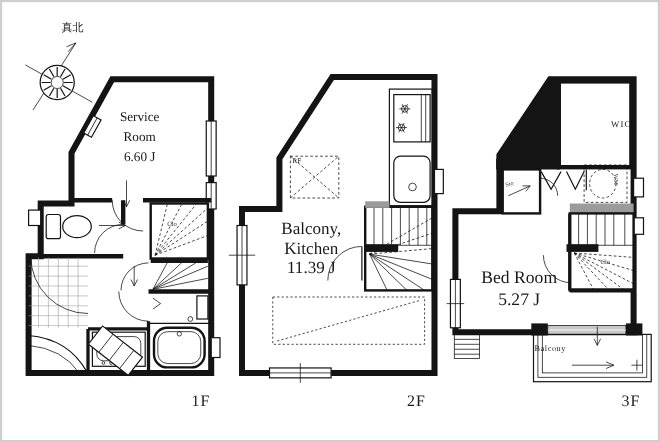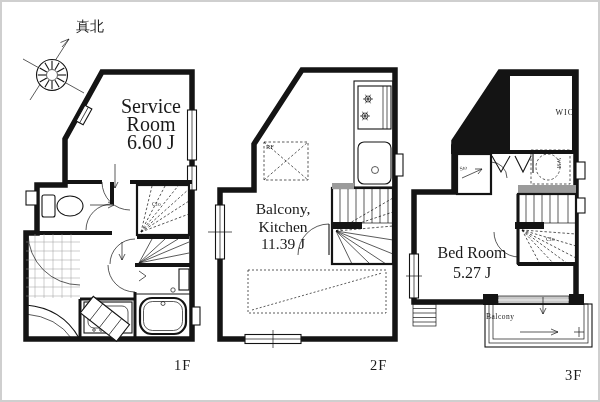--- a/index.html
+++ b/index.html
@@ -2,36 +2,36 @@
 <html><head>
 <meta charset="utf-8">
 <style>
   html,body{margin:0;padding:0;background:#fff;}
   #stage{position:relative;width:600px;height:402px;background:#ffffff;
          border:2px solid #cfcfcf;box-sizing:border-box;overflow:hidden;
          font-family:"Liberation Serif", serif;color:#1a1a1a;}
   #plan{position:absolute;left:0;top:0;}
   .lbl{position:absolute;white-space:nowrap;color:#1a1a1a;}
   .room{text-align:center;}
-  .f1room{left:101px;top:95px;width:96px;font-size:20px;line-height:18px;}
+  .f1room{left:77px;top:95px;width:96px;font-size:12px;line-height:18px;}
   .f2room{left:233px;top:198px;width:96px;font-size:15.5px;line-height:17.5px;}
   .f3room{left:408px;top:241px;width:124px;font-size:16px;line-height:20px;}
   .floorlbl{font-size:14.5px;letter-spacing:1px;}
   .tiny{font-size:6px;color:#333;}
-  .north{left:74px;top:16px;font-size:14px;}
+  .north{left:54px;top:16px;font-size:10px;}
   .wic{left:506px;top:106px;width:66px;text-align:right;font-size:8px;letter-spacing:1px;}
   .balc{left:484px;top:310px;width:104px;font-size:7.5px;letter-spacing:0.5px;}
   .rf{left:264px;top:141px;font-size:6.5px;}
   .clo1{left:150px;top:199px;}
   .clo3{left:544px;top:234px;}
   .sto{left:457px;top:164px;font-size:5.5px;transform:rotate(-15deg);transform-origin:left top;}
   .wm{left:560px;top:156px;font-size:5.5px;transform:rotate(90deg);transform-origin:left top;}
   .fl1{left:172px;top:355px;}
   .fl2{left:368px;top:355px;}
-  .fl3{left:563px;top:365px;}
+  .fl3{left:563px;top:355px;}
   
   .fwhite{fill:#ffffff;}
   .fblack{fill:#141414;stroke:none;}
   .fgray{fill:#9b9b9b;stroke:none;}
   .fband{fill:#c8c8c8;}
   .w5{stroke-width:5.5;} .w4{stroke-width:4;} .w3{stroke-width:3;}
   .w2{stroke-width:2.2;} .w1{stroke-width:1.1;} .t{stroke-width:0.7;}
   .d{stroke-dasharray:2.5 2;} .d2{stroke-dasharray:2 2;}
   .grid{stroke:#999;stroke-width:0.5;}
 </style>

